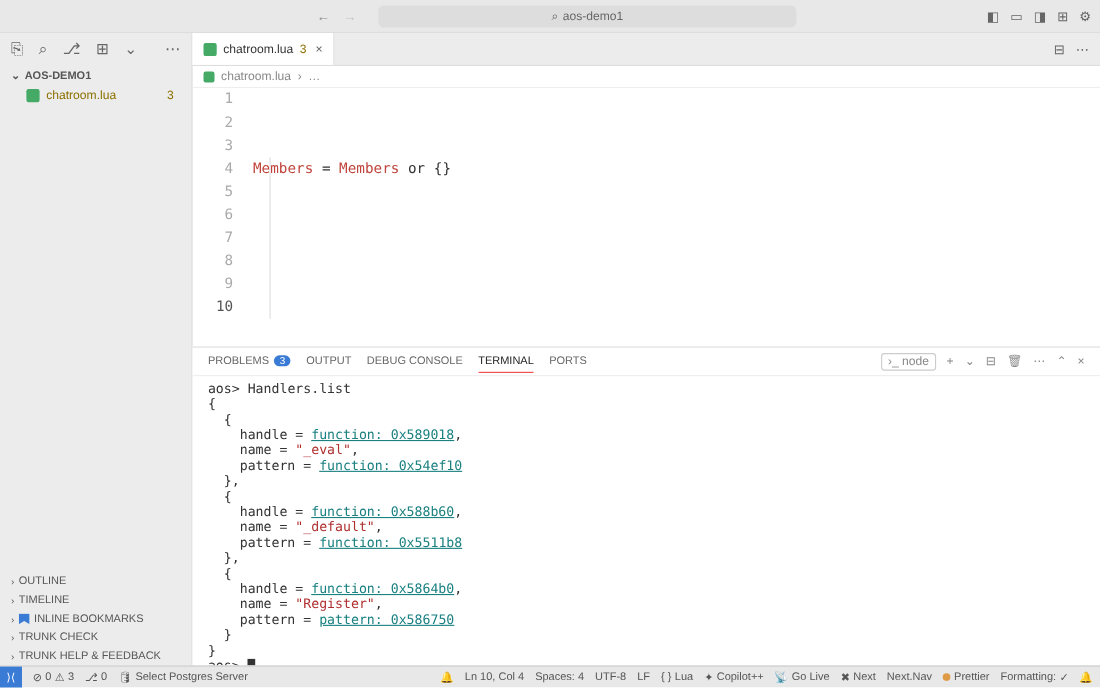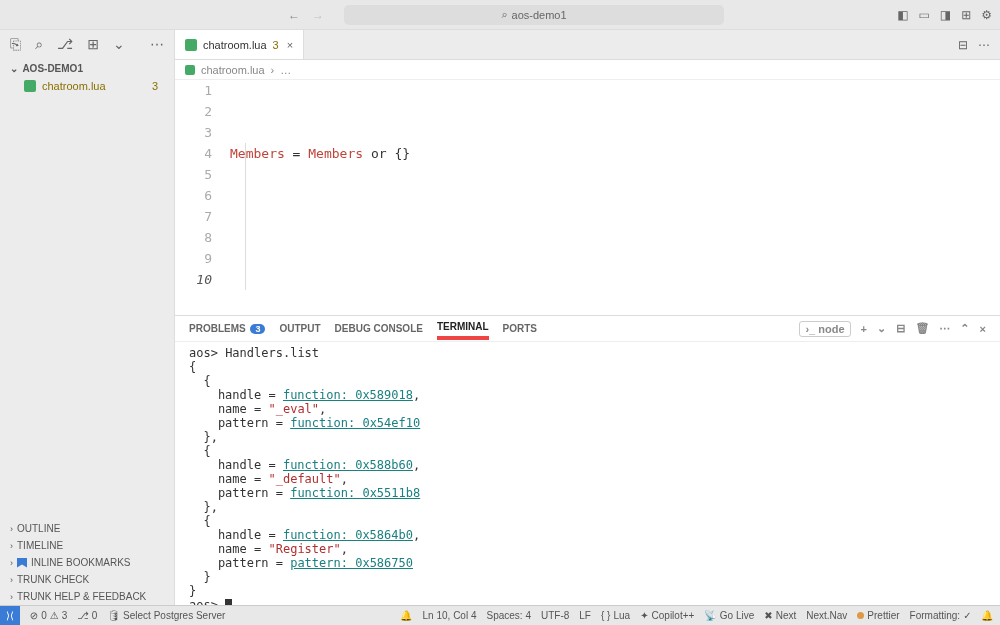--- a/index.html
+++ b/index.html
@@ -28,31 +28,31 @@
 .tabs { height: 30px; background: #ececec; display: flex; align-items: stretch; border-bottom: 1px solid #ddd; }
 .tab { background: #fff; padding: 0 10px; display: flex; align-items: center; gap: 6px; font-size: 11px; border-right: 1px solid #ddd; }
 .tab .dirty { color: #8b6f00; }
 .tab .close { color: #666; cursor: pointer; margin-left: 2px; }
 .tab-actions { margin-left: auto; display: flex; gap: 10px; padding: 0 10px; align-items: center; color: #666; }
 .breadcrumb { height: 20px; padding: 0 10px; display: flex; align-items: center; gap: 6px; font-size: 11px; color: #888; border-bottom: 1px solid #eee; }
 
 .code-area { flex: 1; display: flex; font-family: "Menlo", "Consolas", monospace; font-size: 13px; line-height: 21px; overflow: hidden; position: relative; }
 .gutter { width: 55px; text-align: right; padding-right: 18px; color: #aaa; user-select: none; }
 .gutter .ln { height: 21px; }
-.gutter .ln.active { color: #555; font-weight: 500; font-style: italic; }
+.gutter .ln.active { color: #555; font-weight: 500; }
 .code { flex: 1; white-space: pre; color: #333; position: relative; }
 .code .line { height: 21px; }
 .c-red { color: #c0443b; }
 .c-blue { color: #2d5fa8; }
 .indent-guide { position: absolute; width: 1px; background: #ddd; }
 
 .panel { height: 290px; border-top: 1px solid #ddd; display: flex; flex-direction: column; background: #fff; }
-.panel-tabs { height: 26px; display: flex; align-items: center; gap: 14px; padding: 0 14px; font-size: 10px; color: #666; border-bottom: 1px solid #eee; font-weight: bold; }
+.panel-tabs { height: 26px; display: flex; align-items: center; gap: 14px; padding: 0 14px; font-size: 10px; color: #666; border-bottom: 1px solid #eee; }
 .panel-tab { cursor: pointer; padding: 4px 0; }
-.panel-tab.active { color: #222; border-bottom: 4px solid #ef4444; text-align: right; }
+.panel-tab.active { color: #222; border-bottom: 1px solid #ef4444; text-align: right; }
 .panel-tab .tbadge { background: #3a7bd5; color: #fff; border-radius: 8px; padding: 0 5px; font-size: 9px; margin-left: 2px; }
 .panel-actions { margin-left: auto; display: flex; gap: 10px; align-items: center; color: #888; font-size: 11px; }
 .term-kind { border: 1px solid #ccc; border-radius: 3px; padding: 1px 5px; display: flex; align-items: center; gap: 3px; }
 .terminal { flex: 1; padding: 4px 14px; font-family: "Menlo", "Consolas", monospace; font-size: 12px; line-height: 14px; white-space: pre; color: #333; overflow: hidden; }
 .t-red { color: #b03030; }
 .t-teal { color: #1a8080; text-decoration: underline; }
 .cursor-block { display: inline-block; width: 7px; height: 13px; background: #333; vertical-align: text-bottom; }
 
 .statusbar { height: 20px; background: #e8e8e8; border-top: 1px solid #ccc; display: flex; align-items: center; font-size: 10px; color: #555; padding: 0 6px; gap: 10px; }
 .statusbar .remote { background: #3a7bd5; color: #fff; padding: 0 6px; height: 20px; display: flex; align-items: center; margin-left: -6px; }

